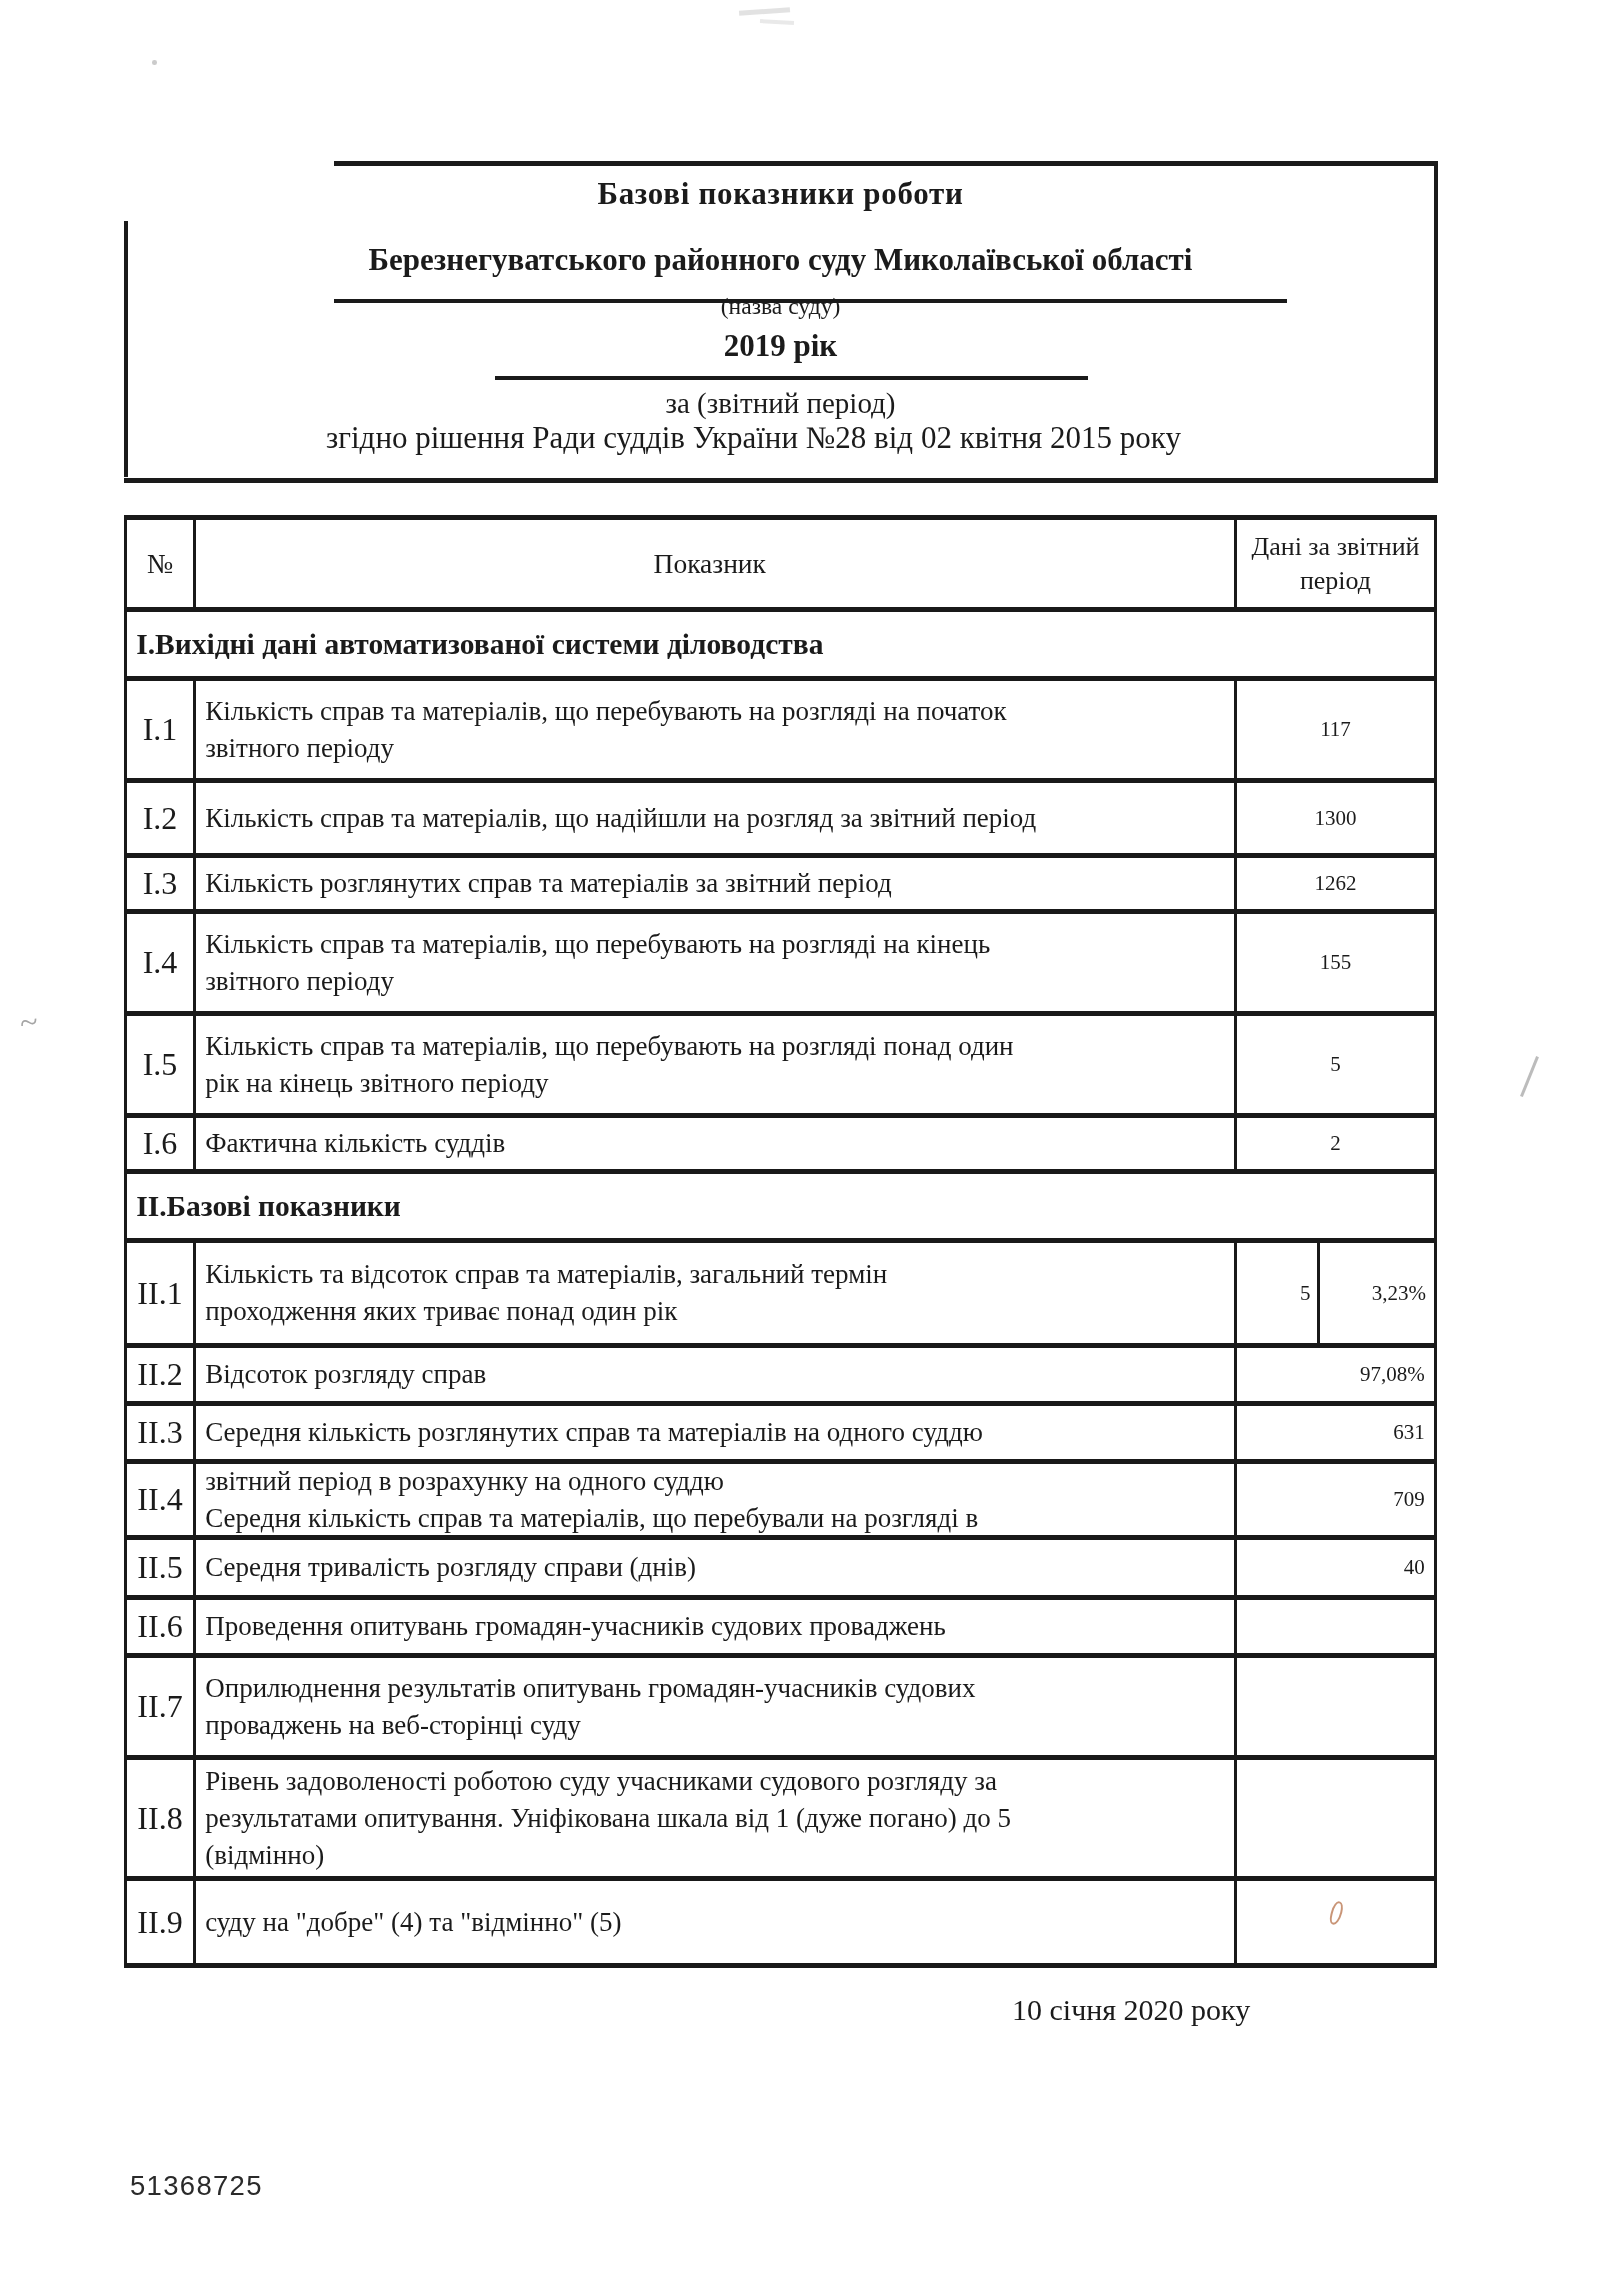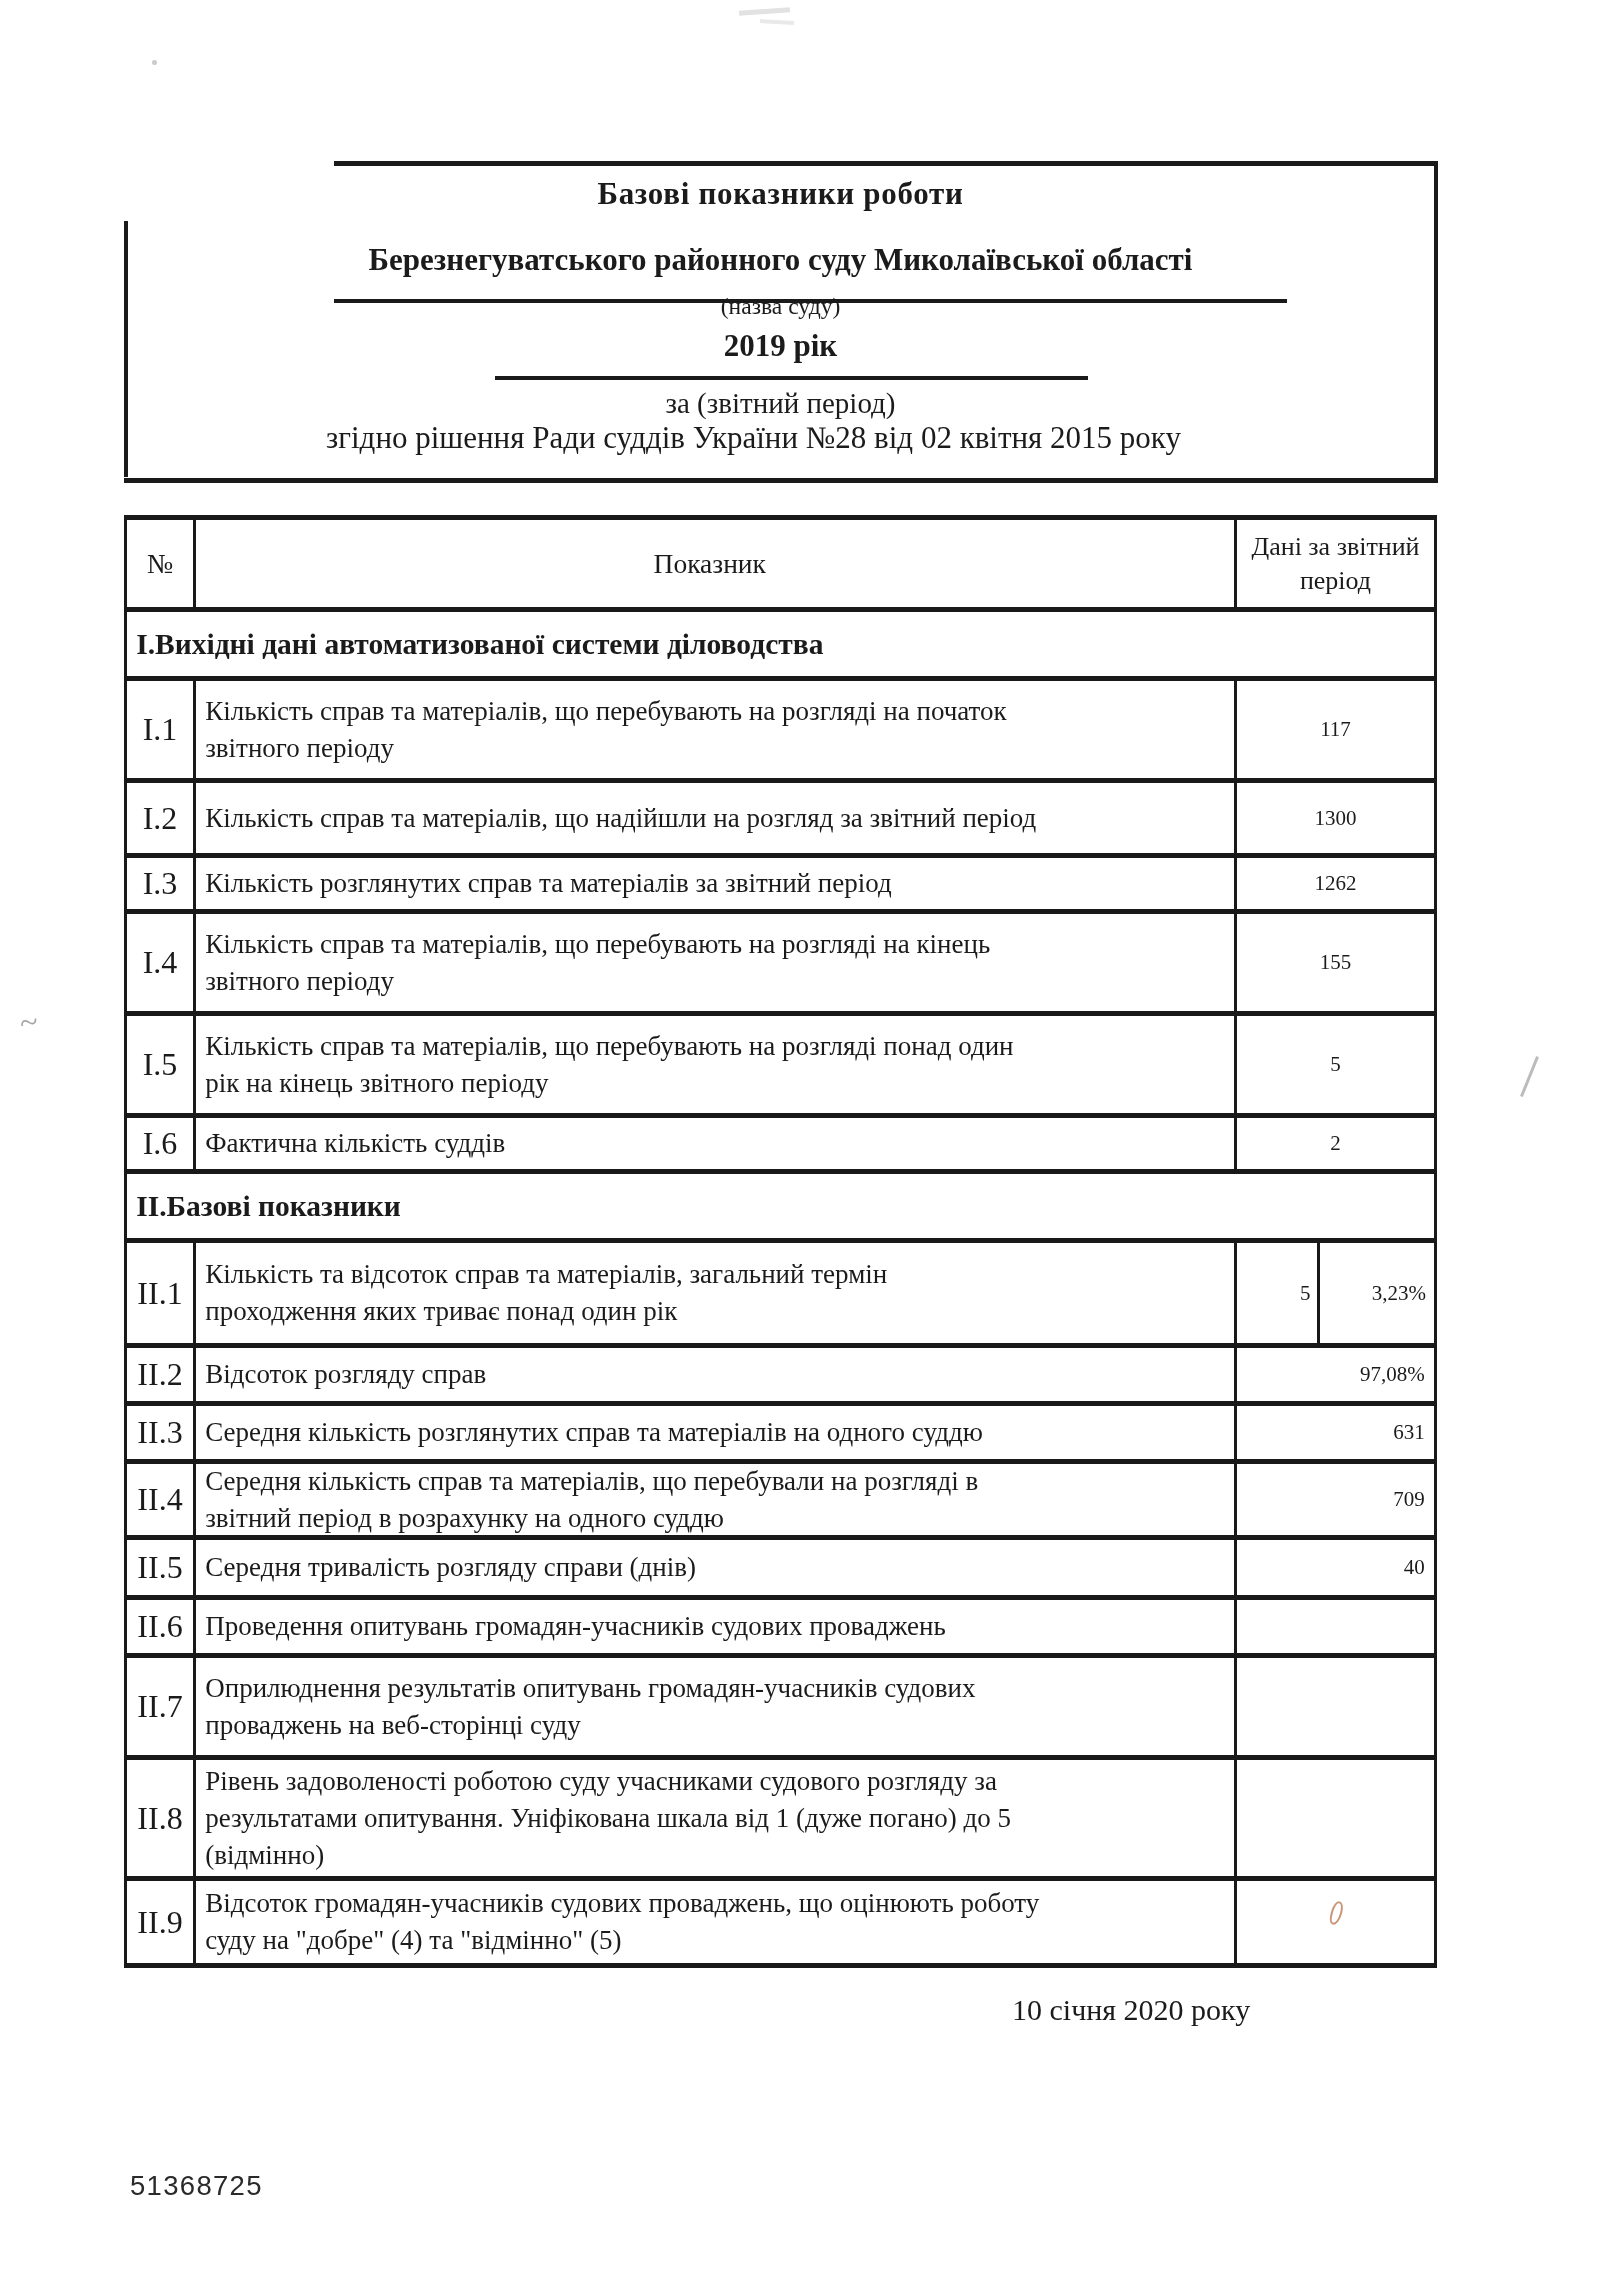--- a/index.html
+++ b/index.html
@@ -203,22 +203,22 @@
       <div class="c num">ІІ.3</div>
       <div class="c label">
         <div class="ln">Середня кількість розглянутих справ та матеріалів на одного суддю</div>
       </div>
       <div class="c val right">631</div>
     </div>
 
     <div class="trow" style="height:76px">
       <div class="c num">ІІ.4</div>
       <div class="c label">
+        <div class="ln">звітний період в розрахунку на одного суддю</div>
         <div class="ln">Середня кількість справ та матеріалів, що перебували на розгляді в</div>
-        <div class="ln">звітний період в розрахунку на одного суддю</div>
       </div>
       <div class="c val right">709</div>
     </div>
 
     <div class="trow" style="height:60px">
       <div class="c num">ІІ.5</div>
       <div class="c label">
         <div class="ln">Середня тривалість розгляду справи (днів)</div>
       </div>
       <div class="c val right">40</div>
@@ -247,21 +247,20 @@
         <div class="ln">Рівень задоволеності роботою суду учасниками судового розгляду за</div>
         <div class="ln">результатами опитування. Уніфікована шкала від 1 (дуже погано) до 5</div>
         <div class="ln">(відмінно)</div>
       </div>
       <div class="c val"></div>
     </div>
 
     <div class="trow" style="height:82px">
       <div class="c num">ІІ.9</div>
       <div class="c label">
-        <div class="ln">Відсоток громадян-учасників судових проваджень, що оцінюють роботу</div>
         <div class="ln">суду на "добре" (4) та "відмінно" (5)</div>
       </div>
       <div class="c val"></div>
     </div>
 
   </div>
 
   <div class="f-date">10 січня 2020 року</div>
   <div class="f-num">51368725</div>
 

